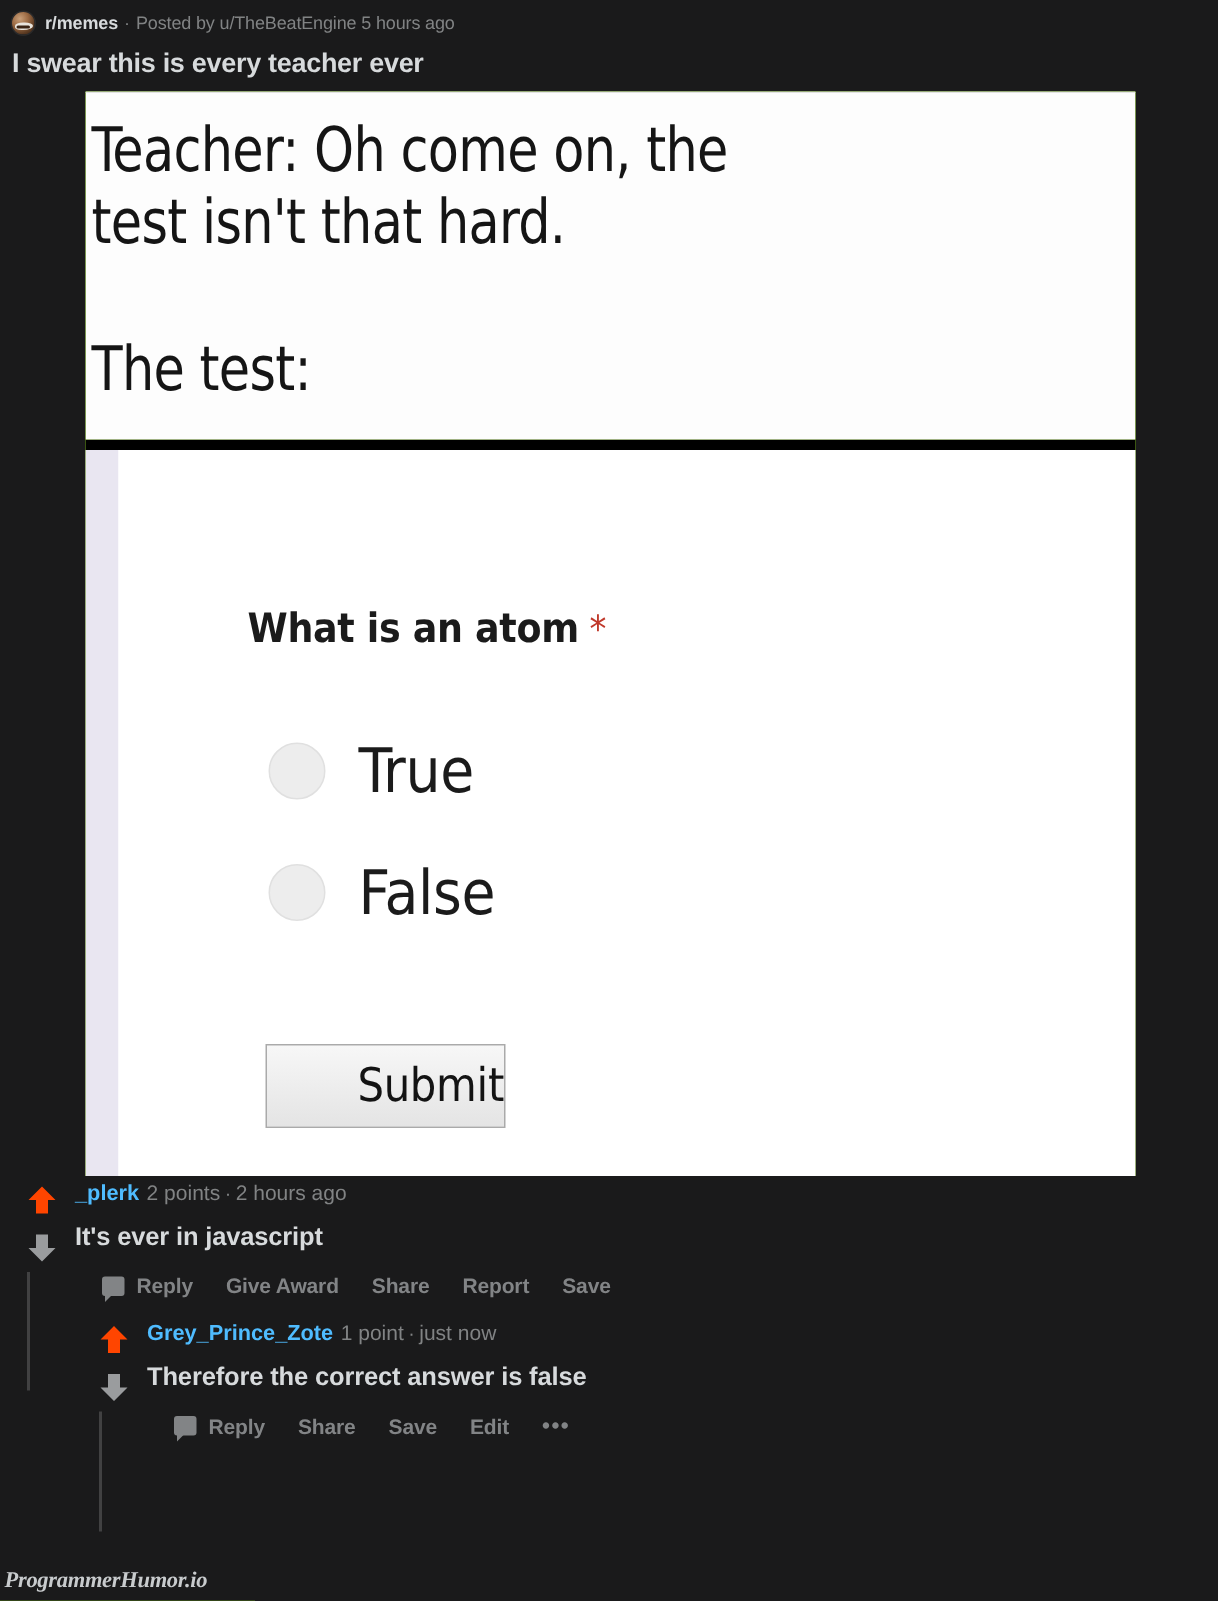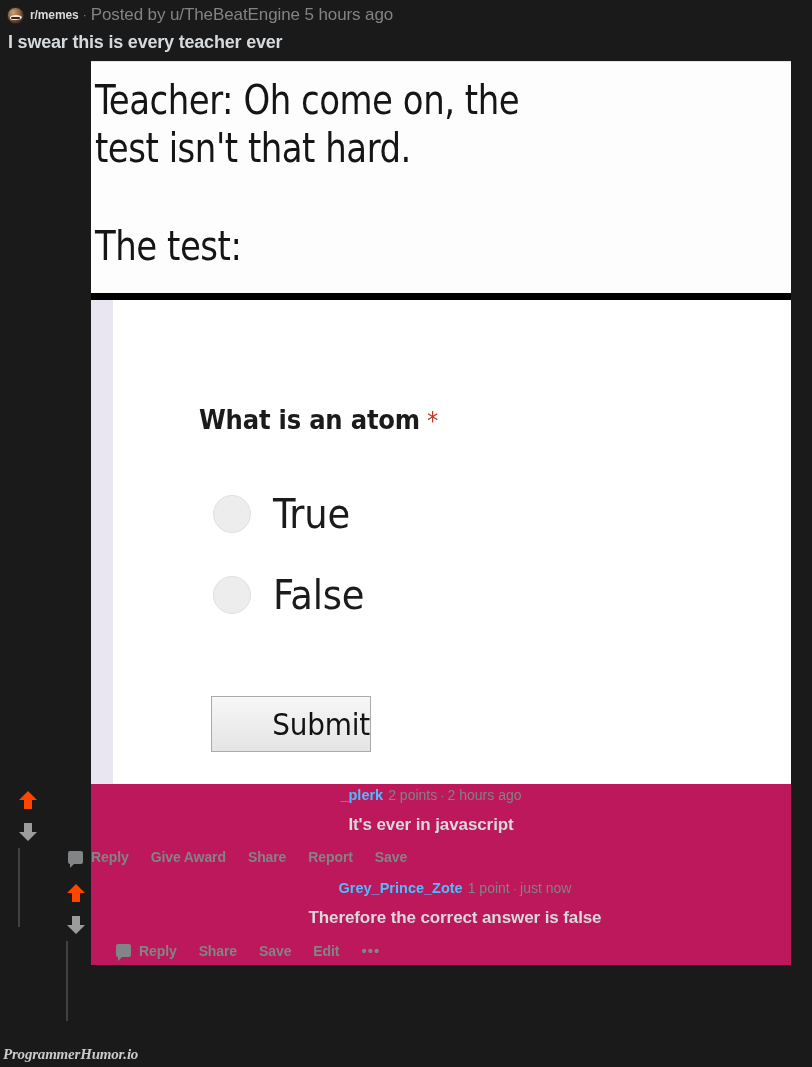--- a/index.html
+++ b/index.html
@@ -57,43 +57,43 @@
     color: #d7dadc;
     margin-left: 6px;
     letter-spacing: -0.1px;
   }
   .meta-dot {
     color: #818384;
     font-size: 12px;
     margin: 0 4px;
   }
   .posted-by {
-    font-size: 17px;
+    font-size: 12px;
     color: #818384;
     letter-spacing: -0.1px;
     text-align: center;
   }
 
   .post-title {
     font-size: 18px;
     font-weight: bold;
     color: #d7dadc;
     padding: 6px 12px 0 8px;
     letter-spacing: -0.2px;
     line-height: 22px;
   }
 
   
   .meme {
     position: absolute;
-    left: 91px;
+    left: 57px;
     top: 61px;
     width: 700px;
-    height: 904px;
-    background: #be185d;
+    height: 723px;
+    background: #84cc16;
     overflow: hidden;
   }
   .meme-top {
     position: relative;
     height: 232px;
     background: #fdfdfd;
     border-top: 1px solid #e3e3e3;
     box-sizing: border-box;
   }
   .meme-top-inner {
@@ -196,21 +196,20 @@
 
   
   .comments {
     position: absolute;
     left: 0;
     top: 786px;
     width: 812px;
   }
   .comment {
     position: relative;
-    text-align: center;
   }
   .comment.nested {
     margin-left: 48px;
     margin-top: 14px;
   }
   .vote-col {
     position: absolute;
     left: 14px;
     top: 3px;
     width: 28px;

